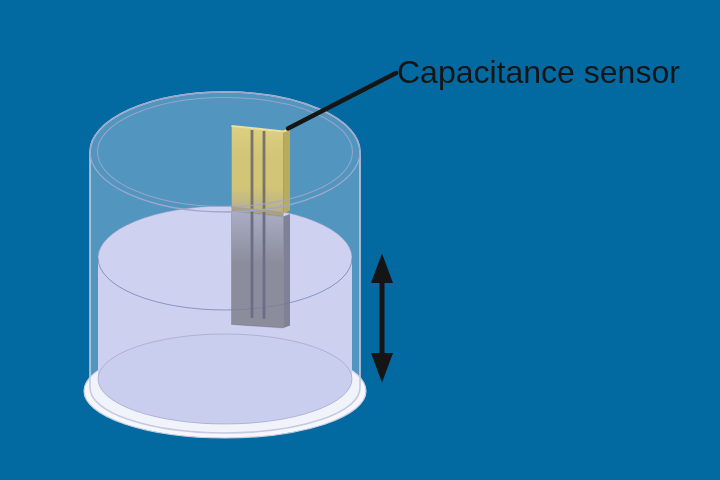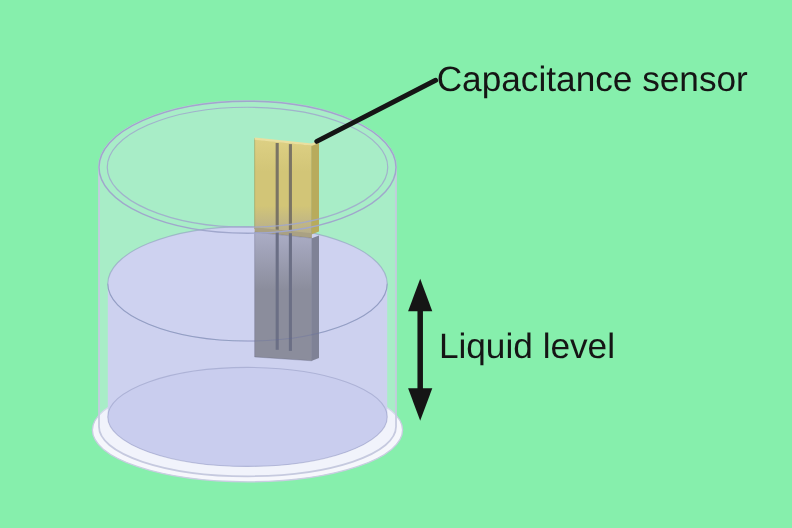--- a/index.html
+++ b/index.html
@@ -1,19 +1,19 @@
 <!DOCTYPE html>
 <html><head>
 <meta charset="utf-8">
 <style>
   html,body{margin:0;padding:0;background:#ffffff;}
   .stage{
     position:relative;
     width:720px;height:480px;
-    background:#86efac;
+    background:#0369a1;
     overflow:hidden;
     font-family:"Liberation Sans", sans-serif;
   }
   .stage svg{position:absolute;left:0;top:0;}
   .diagram-label{
     position:absolute;
     color:#151515;
     font-size:32px;
     line-height:1.05;
     white-space:nowrap;
@@ -75,15 +75,14 @@
 
     <g>
       <path d="M 382,280 L 382,356" fill="none" stroke-width="5" stroke="#151515"></path>
       <polygon points="382,253.5 371,283 393,283" fill="#151515"></polygon>
       <polygon points="382,382.5 371,353 393,353" fill="#151515"></polygon>
     </g>
   </svg>
 
   <div class="diagram-label label-capacitance">Capacitance sensor</div>
 
-  <div class="diagram-label label-liquid-level">Liquid level</div>
 
 </div>
 
 </body></html>

